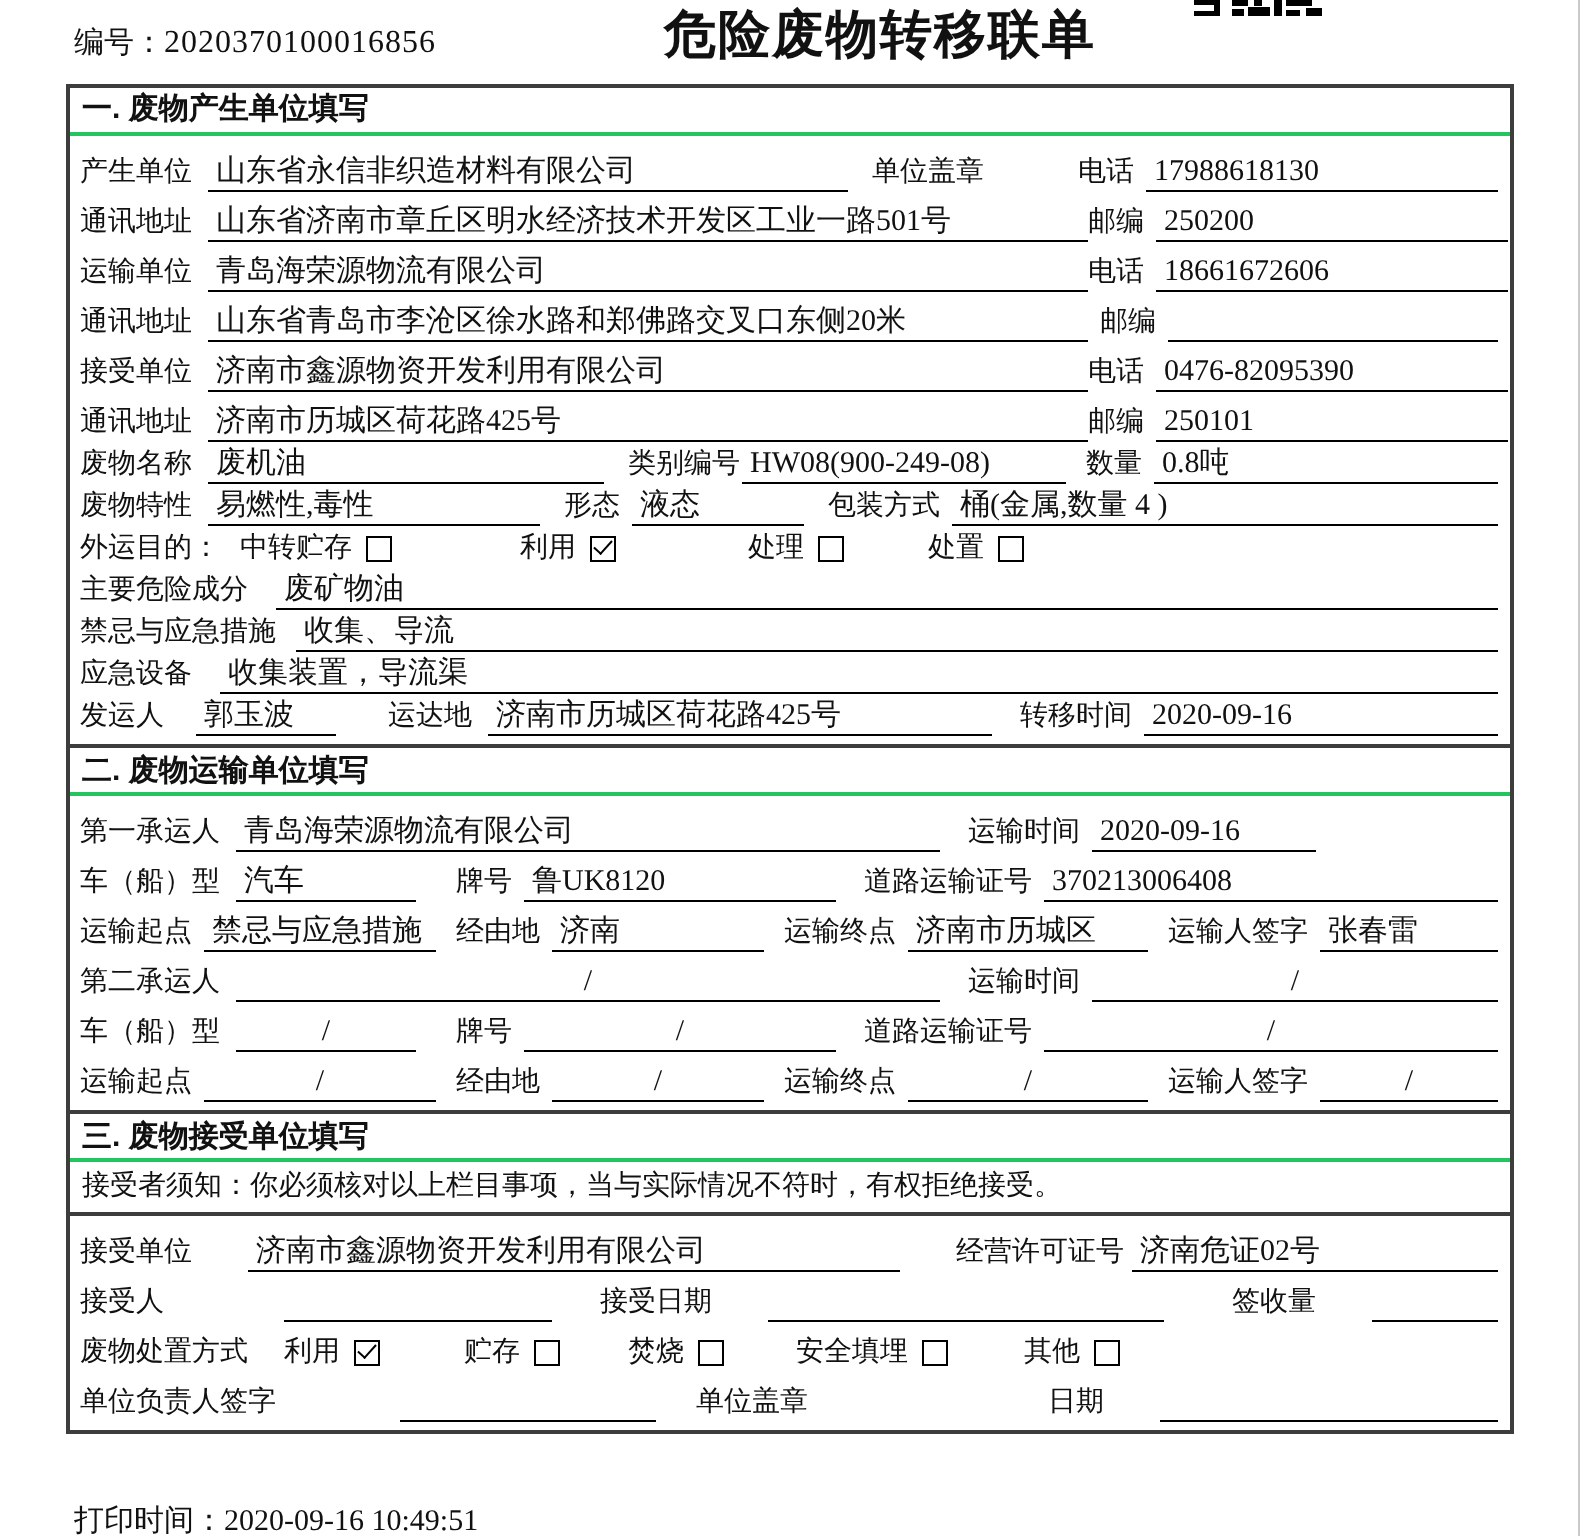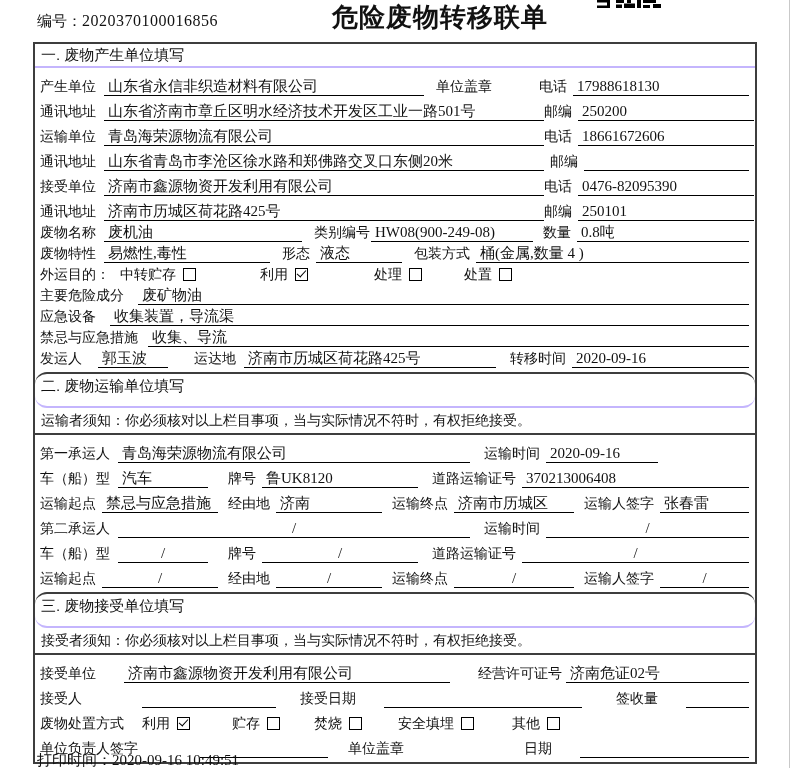--- a/index.html
+++ b/index.html
@@ -9,23 +9,23 @@
 
   
   .serial { position:absolute; left:37px; top:12px; font-size:15px; white-space:nowrap; }
   .serial .num { font-size:16px; letter-spacing:0.5px; }
   .title { position:absolute; left:80px; top:0px; width:720px; text-align:center;
     font-family:"Liberation Sans","DejaVu Sans",sans-serif; font-weight:bold; font-size:26px; letter-spacing:1px; }
   .qr { position:absolute; left:597px; top:0; }
 
   
   .form { position:absolute; left:33px; top:42px; width:724px; border:2px solid #3d3d3d; background:#fff; }
-  .sec-header { font-family:"Liberation Sans","DejaVu Sans",sans-serif; font-weight:normal;
-    font-size:15px; height:24px; line-height:21px; padding-left:6px; border-bottom:2px solid #c4b5fd; }
-  .bt { border-top:2px solid #3d3d3d; height:36px; line-height:23px;border-radius:12px; }
+  .sec-header { font-family:"Liberation Sans","DejaVu Sans",sans-serif; font-weight:bold;
+    font-size:15px; height:24px; line-height:21px; padding-left:6px; border-bottom:2px solid #22c55e; }
+  .bt { border-top:2px solid #3d3d3d; height:26px; line-height:23px; }
   .note { height:27px; line-height:25px; padding-left:6px; border-bottom:2px solid #3d3d3d; font-size:14px; }
   .block { padding:3px 6px 4px 5px; }
 
   .row { display:flex; align-items:flex-end; }
   .h25 { height:25px;align-items:flex-end; } .h21 { height:21px; }
   .lbl { white-space:nowrap; line-height:19px; flex:0 0 auto; }
   .val { border-bottom:1px solid #000; height:19px; line-height:18px; white-space:nowrap;
          padding:0 4px; font-size:15px; flex:0 0 auto; overflow:hidden; }
   .fill { flex:1 1 auto; }
   .mla { margin-left:auto; }
@@ -141,41 +141,40 @@
         <span class="lbl" style="margin-left:42px">处置</span>
         <span class="cb"></span>
       </div>
 
       <div class="row h21">
         <span class="lbl">主要危险成分</span>
         <span class="val fill" style="margin-left:14px">废矿物油</span>
       </div>
 
       <div class="row h21">
+        <span class="lbl">禁忌与应急措施</span>
+        <span class="val fill" style="margin-left:10px">收集、导流</span>
+      </div>
+
+      <div class="row h21">
         <span class="lbl">应急设备</span>
         <span class="val fill" style="margin-left:14px">收集装置，导流渠</span>
-      </div>
-
-      <div class="row h21">
-        <span class="lbl">禁忌与应急措施</span>
-        <span class="val fill" style="margin-left:10px">收集、导流</span>
       </div>
 
       <div class="row h21">
         <span class="lbl">发运人</span>
         <span class="val" style="width:70px;margin-left:16px">郭玉波</span>
         <span class="lbl" style="margin-left:26px">运达地</span>
         <span class="val" style="width:252px;margin-left:8px">济南市历城区荷花路425号</span>
         <span class="lbl" style="margin-left:14px">转移时间</span>
         <span class="val fill" style="margin-left:6px">2020-09-16</span>
       </div>
     </div>
 
     <div class="sec-header bt">二. 废物运输单位填写</div>
-    <div class="note">运输者须知：你必须核对以上栏目事项，当与实际情况不符时，有权拒绝接受。</div>
     <div class="block">
 
       <div class="row h25">
         <span class="lbl">第一承运人</span>
         <span class="val" style="width:352px;margin-left:8px">青岛海荣源物流有限公司</span>
         <span class="lbl" style="margin-left:14px">运输时间</span>
         <span class="val" style="width:112px;margin-left:6px">2020-09-16</span>
       </div>
 
       <div class="row h25">

